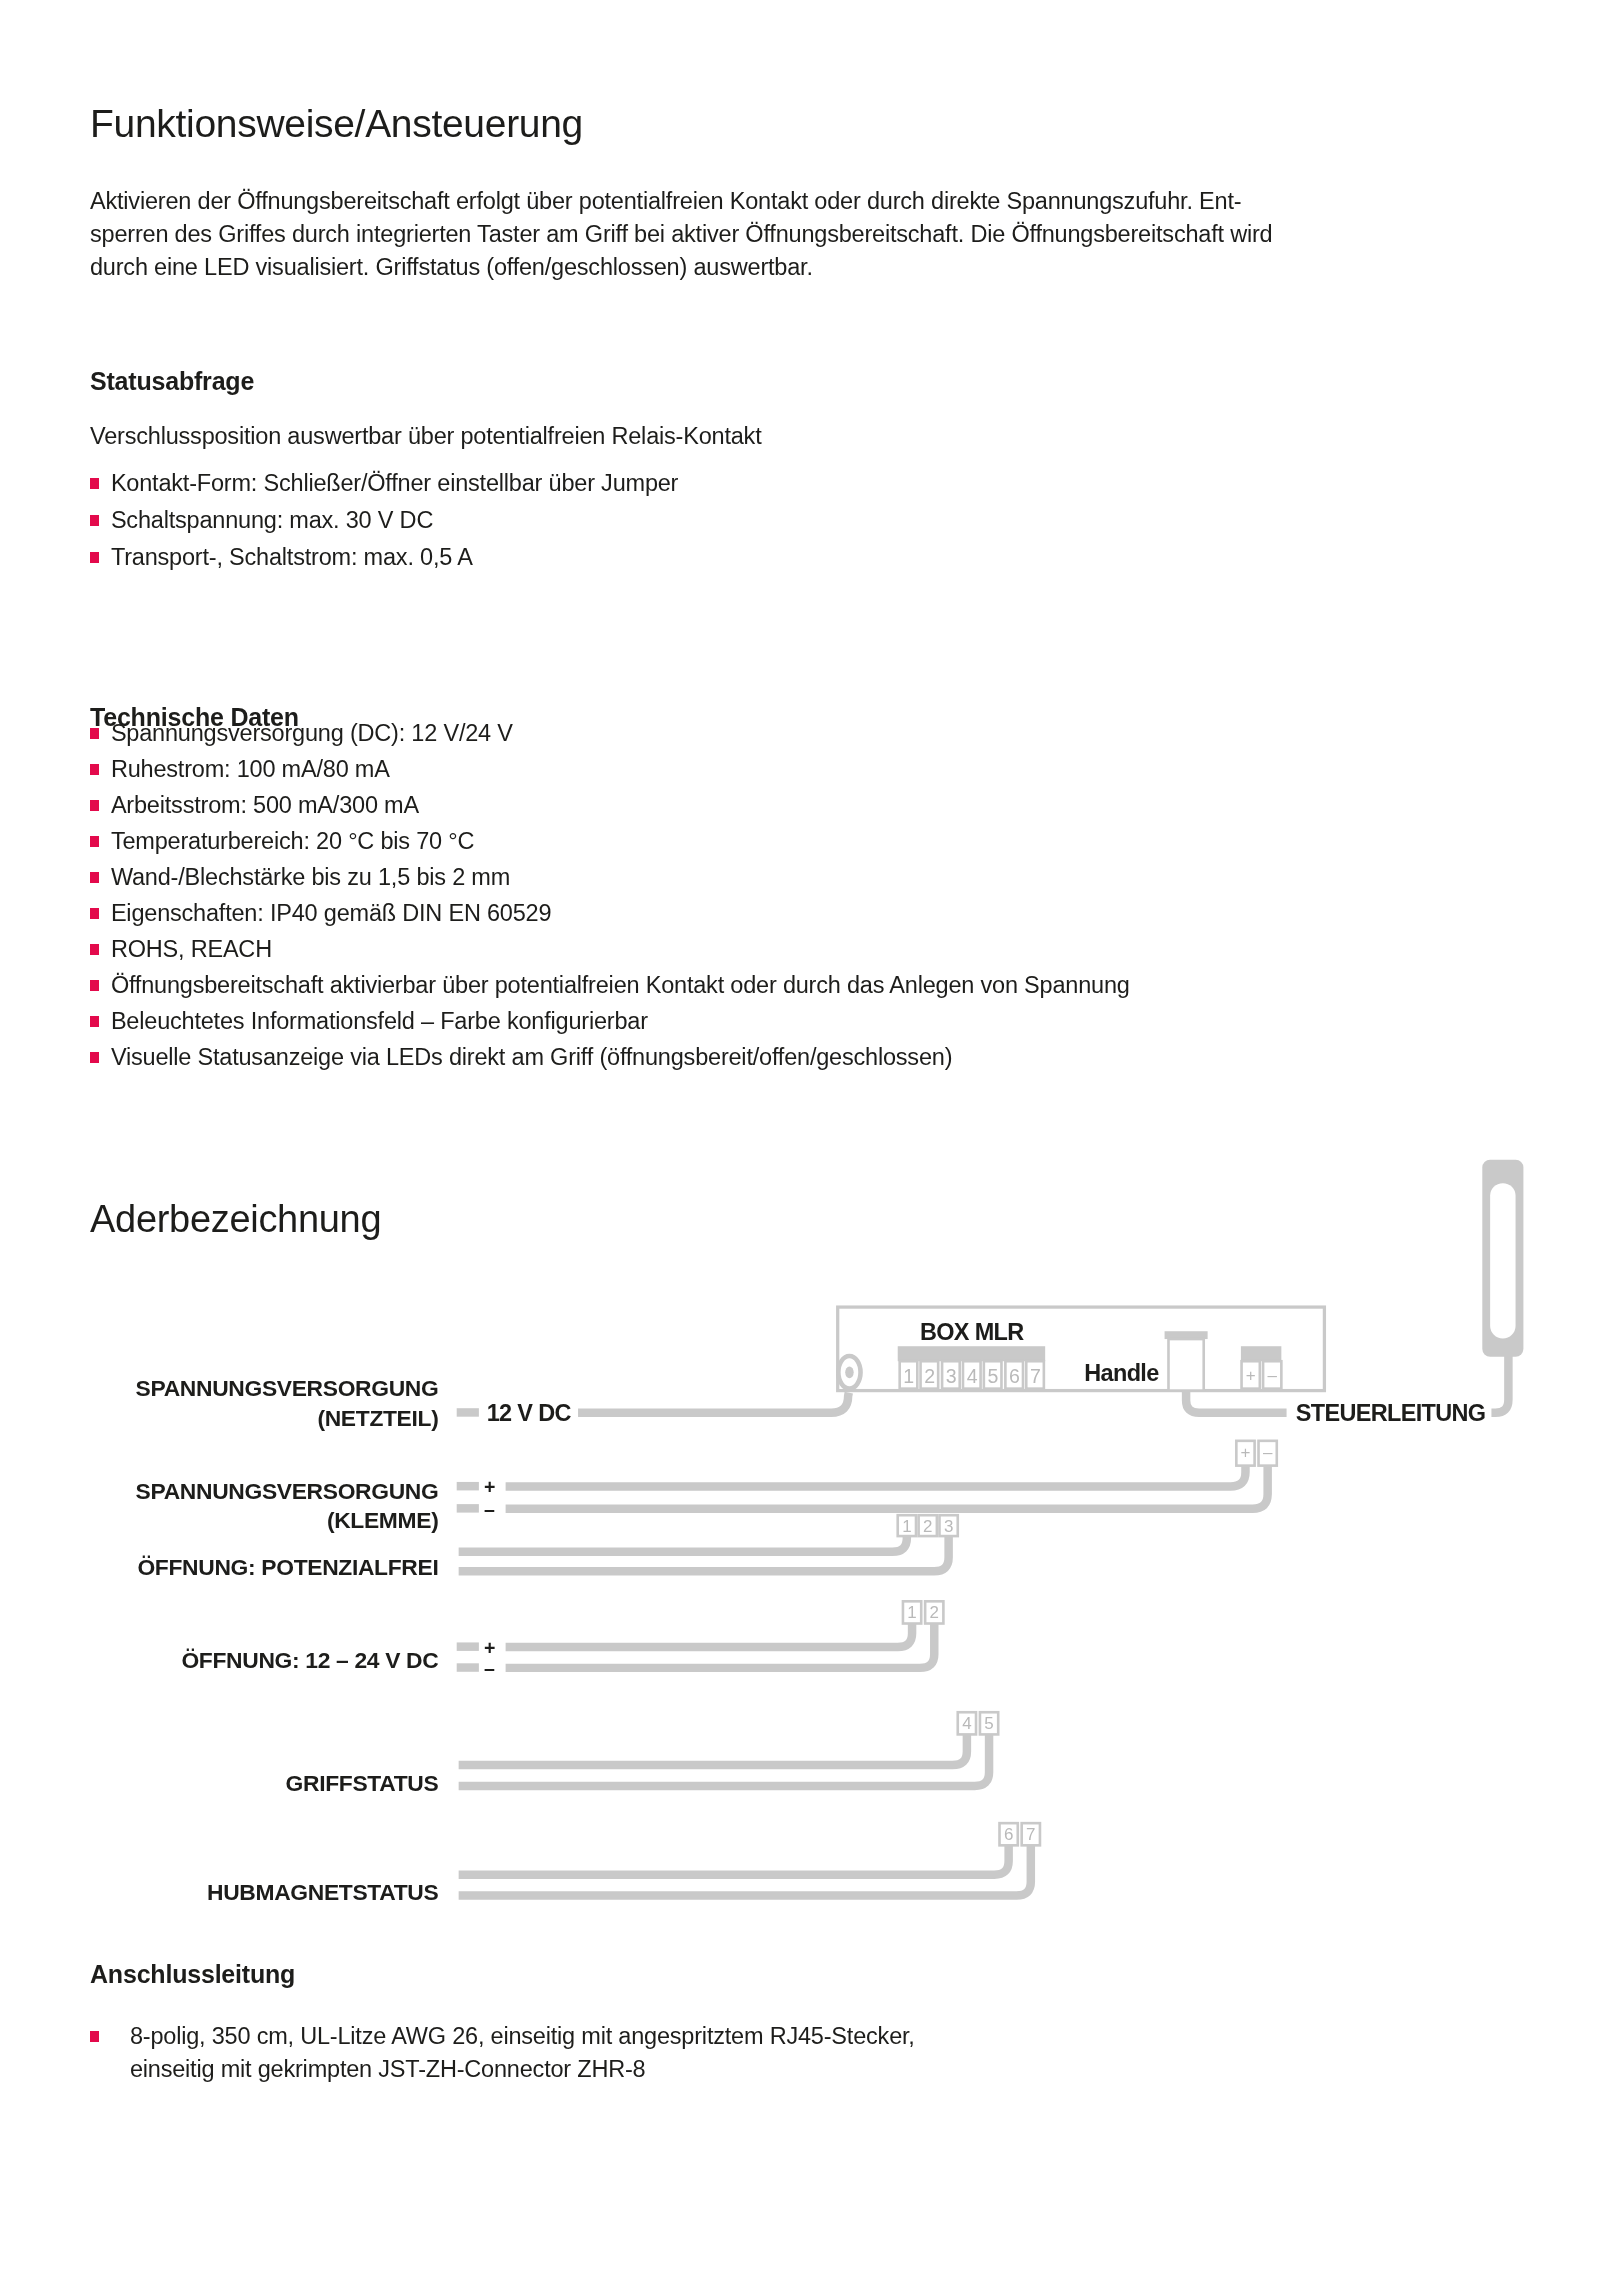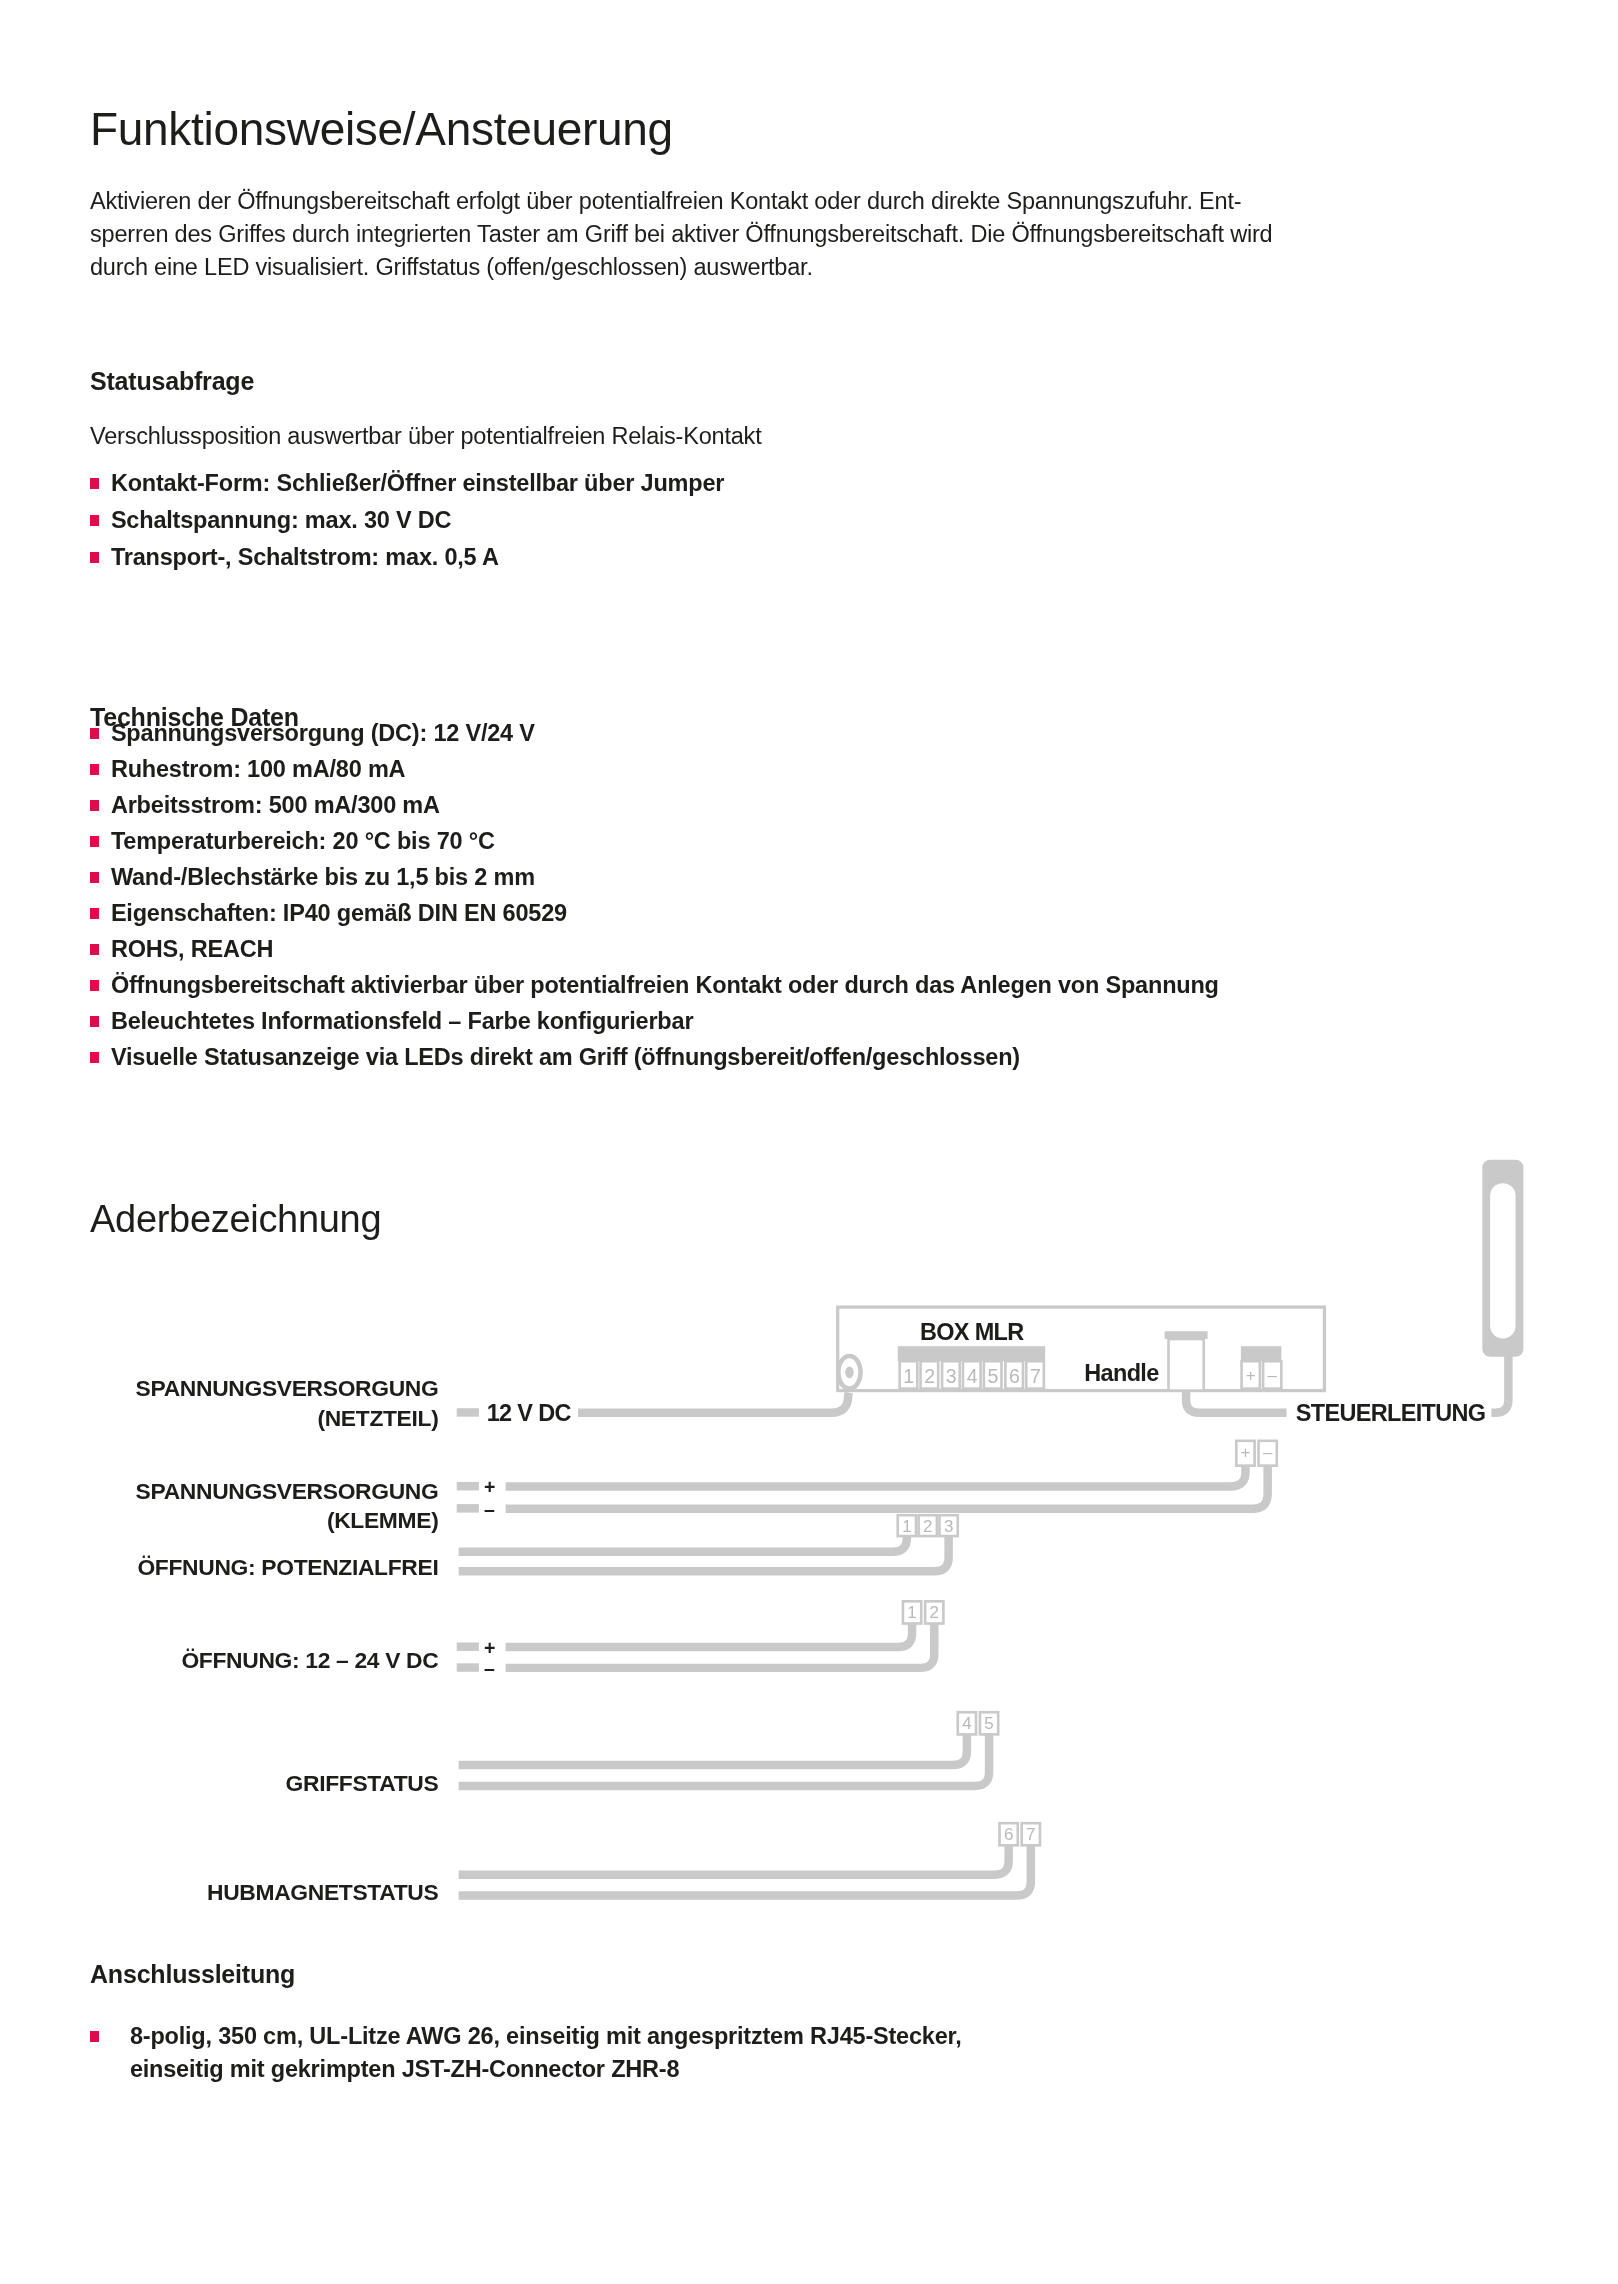--- a/index.html
+++ b/index.html
@@ -6,39 +6,39 @@
   .page{
     position:relative;
     width:1618px;
     height:2284px;
     background:#ffffff;
     font-family:"Liberation Sans", sans-serif;
     color:#1d1d1b;
     overflow:hidden;
   }
   .abs{position:absolute;margin:0;}
-  h1.title{left:90px;top:102px;font-size:46px;font-weight:400;letter-spacing:-0.3px;}
+  h1.title{left:90px;top:102px;font-size:39px;font-weight:400;letter-spacing:-0.3px;}
   h1.title2{left:90px;top:1198px;font-size:38px;font-weight:400;letter-spacing:-0.3px;}
   .intro{left:90px;top:185px;font-size:23.5px;line-height:33px;white-space:pre-line;letter-spacing:-0.2px;}
   h2.sec{font-size:25px;font-weight:700;letter-spacing:-0.2px;}
   h2.s-status{left:90px;top:367px;}
   h2.s-tech{left:90px;top:671px;margin-top:32px;}
   h2.s-conn{left:90px;top:1960px;}
   .subtext{left:90px;top:423px;font-size:23.5px;letter-spacing:-0.2px;}
   ul.blist{list-style:none;padding:0;margin:0;}
   ul.l-status{left:90px;top:465px;}
   ul.l-tech{left:90px;top:715px;}
   ul.l-conn{left:90px;top:2020px;}
   ul.blist li{display:flex;align-items:center;white-space:nowrap;}
   ul.l-status li{height:37px;}
   ul.l-tech li{height:36px;}
   ul.l-conn li{align-items:flex-start;height:auto;gap:19px;}
   .sq{width:8.5px;height:11px;background:#e30a4c;margin-right:12.4px;flex:none;}
   ul.l-conn .sq{margin-top:11px;}
-  .bt{font-size:23.5px;letter-spacing:-0.2px;font-weight:bold;}
+  .bt{font-size:23.5px;letter-spacing:-0.2px;}
   ul.l-conn .bt{white-space:pre-line;line-height:33px;}
   .diagram{left:0;top:1155px;width:1366px;height:770px;}
   
   .wire{stroke:#c9c9c9;stroke-width:13px;fill:none;}
   .dashmark{fill:#c9c9c9;}
   .gfill{fill:#c9c9c9;}
   .obox{fill:#ffffff;stroke:#c9c9c9;stroke-width:5px;}
   .pinbox{fill:#ffffff;stroke:#c9c9c9;stroke-width:4px;}
   .dbig{font:700 36px "Liberation Sans", sans-serif;fill:#1d1d1b;letter-spacing:-1px;}
   .dlabel{font:700 35px "Liberation Sans", sans-serif;fill:#1d1d1b;letter-spacing:-0.5px;}

